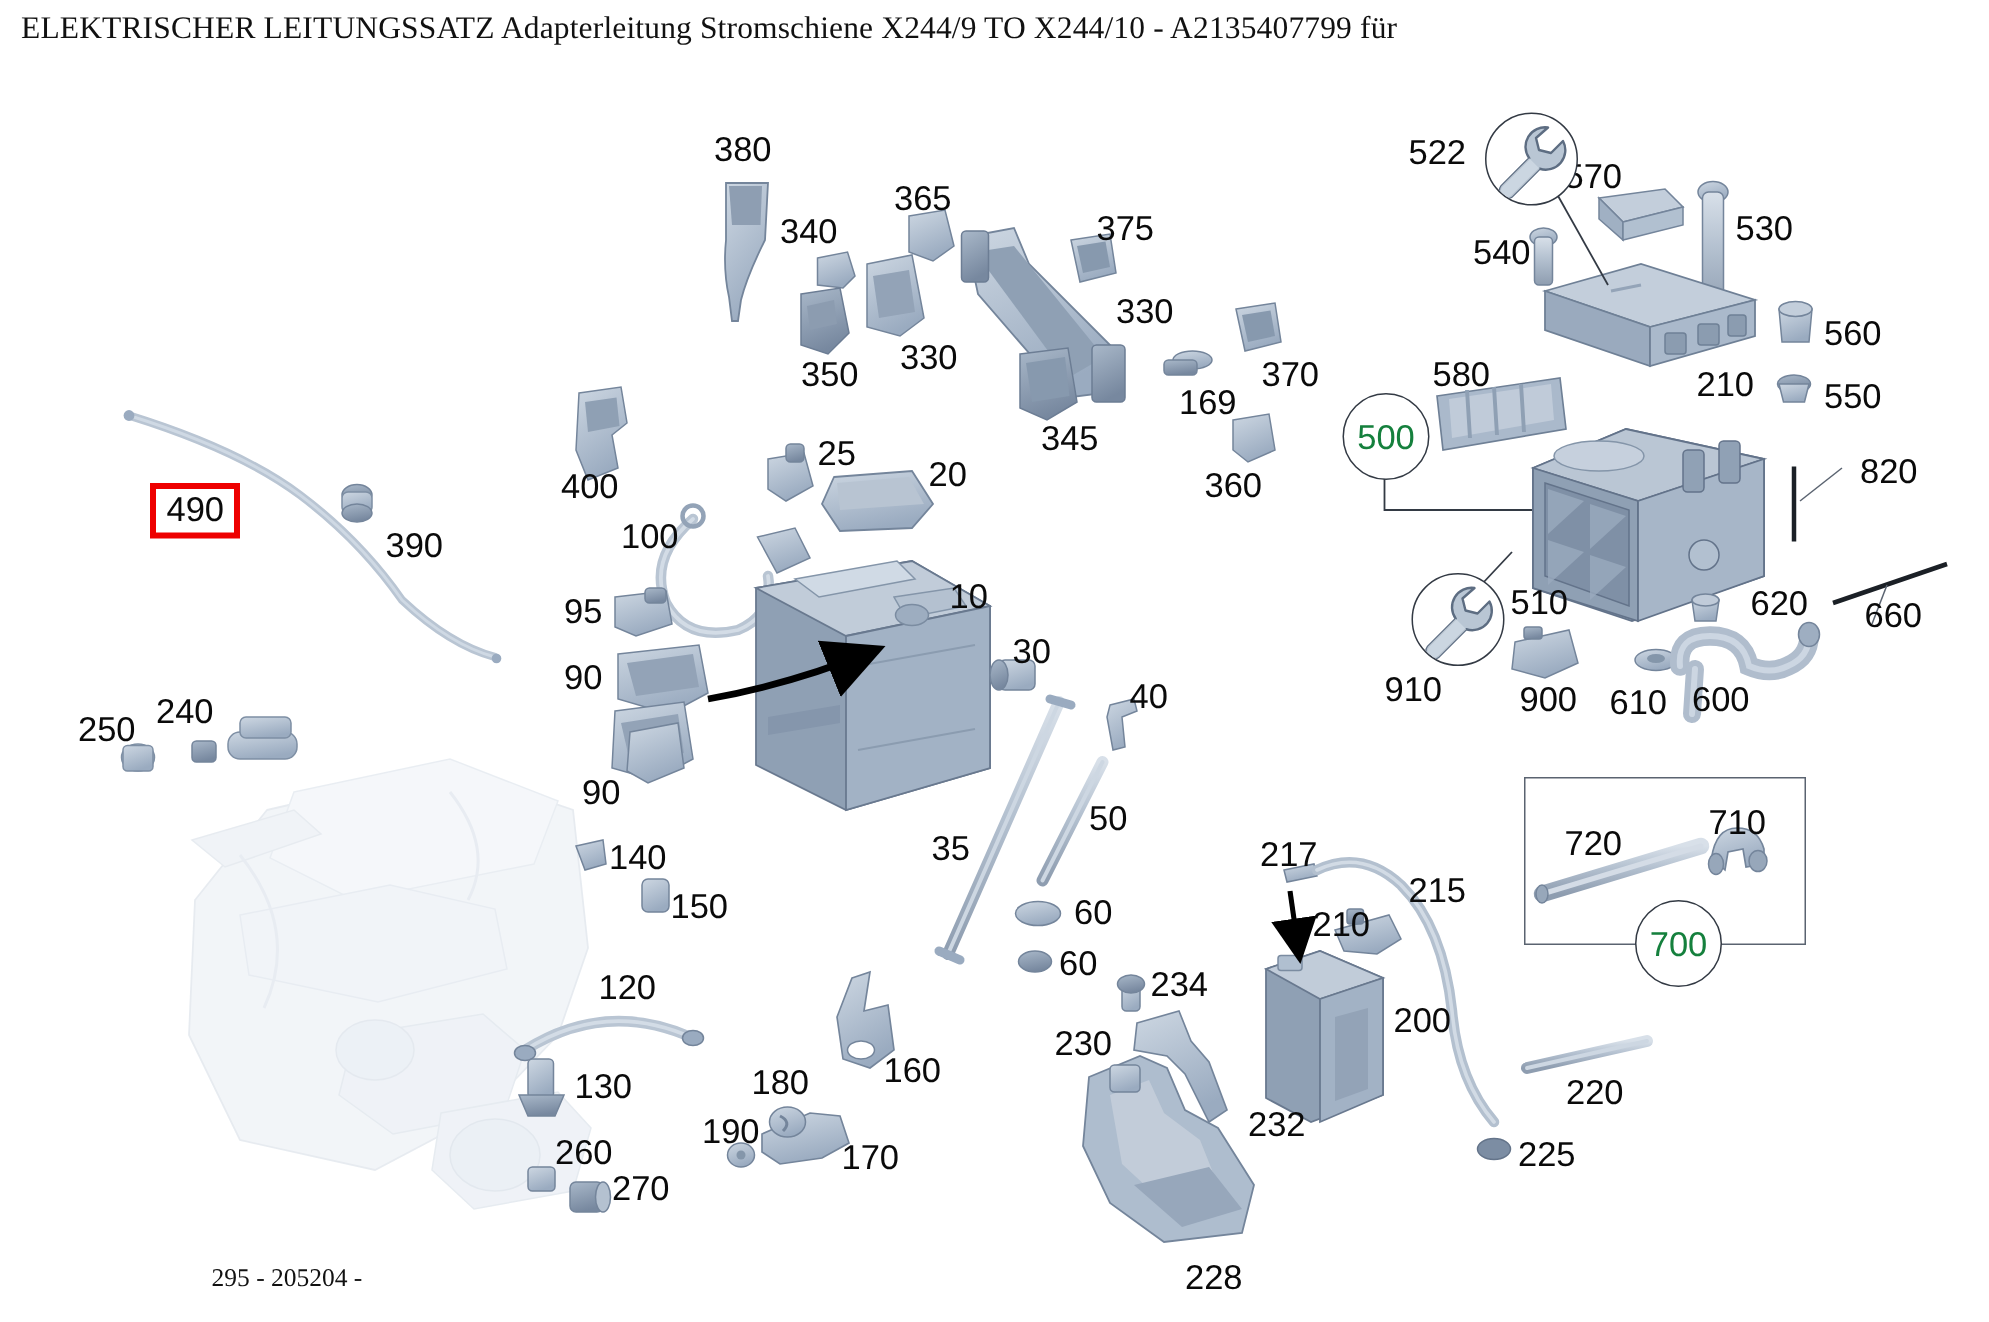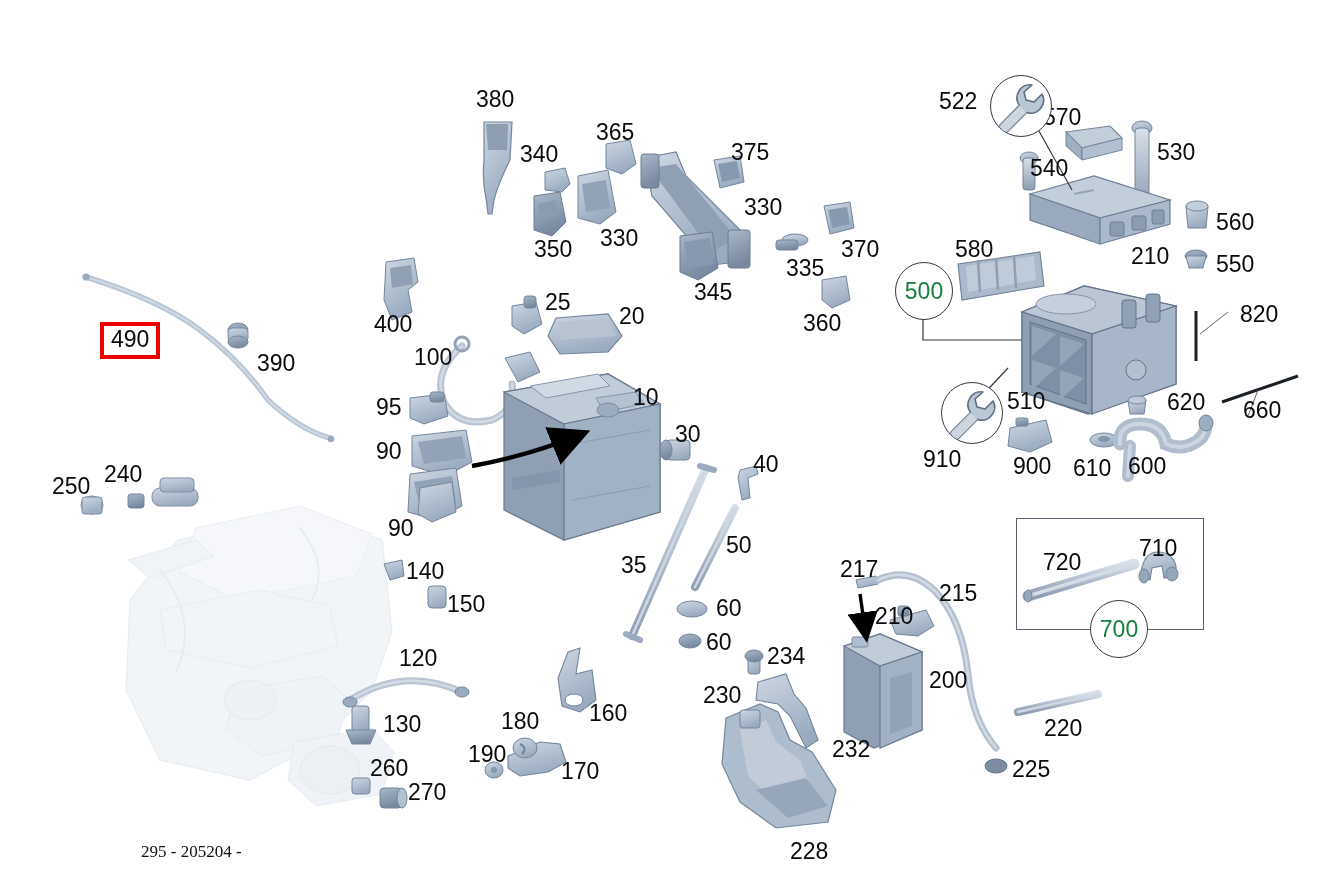--- a/index.html
+++ b/index.html
@@ -473,35 +473,36 @@
       <path d="M1130 446 L1128 476" stroke="#b0bdcd" stroke-width="12" stroke-linecap="round"></path>
       <path d="M1130 446 L1128 476" stroke="#ccd6e2" stroke-width="4" stroke-linecap="round"></path>
       <ellipse cx="1206" cy="423" rx="7" ry="8" fill="#9eaec1" stroke="#74859b" stroke-width="1"></ellipse>
     </g>
 
     <g>
       <path d="M420 488 L452 482 L456 512 L432 522 L418 514 Z" fill="url(#gMid)" stroke="#74859b" stroke-width="1"></path>
     </g>
   </svg>
 
+  <div id="diagram-title">ELEKTRISCHER LEITUNGSSATZ Adapterleitung Stromschiene X244/9 TO X244/10 - A2135407799 für</div>
 
   <div id="footer-code">295 - 205204 -</div>
 
   <div id="group-box-700" style="left: 1016px; top: 518px; width: 186px; height: 110px;"></div>
 
   <div id="callout-layer">
       <div class="callout" style="left: 476px; top: 88px;">380</div>
       <div class="callout" style="left: 520px; top: 143px;">340</div>
       <div class="callout" style="left: 596px; top: 121px;">365</div>
       <div class="callout" style="left: 731px; top: 141px;">375</div>
       <div class="callout" style="left: 744px; top: 196px;">330</div>
       <div class="callout" style="left: 534px; top: 238px;">350</div>
       <div class="callout" style="left: 600px; top: 227px;">330</div>
       <div class="callout" style="left: 694px; top: 281px;">345</div>
-      <div class="callout" style="left: 786px; top: 257px;">335</div>
+      <div class="callout" style="left: 786px; top: 257px;">169</div>
       <div class="callout" style="left: 841px; top: 238px;">370</div>
       <div class="callout" style="left: 803px; top: 312px;">360</div>
       <div class="callout" style="left: 374px; top: 313px;">400</div>
       <div class="callout" style="left: 545px; top: 291px;">25</div>
       <div class="callout" style="left: 619px; top: 305px;">20</div>
       <div class="callout" style="left: 414px; top: 346px;">100</div>
       <div class="callout" style="left: 376px; top: 396px;">95</div>
       <div class="callout" style="left: 376px; top: 440px;">90</div>
       <div class="callout" style="left: 388px; top: 517px;">90</div>
       <div class="callout" style="left: 633px; top: 386px;">10</div>
@@ -531,21 +532,21 @@
       <div class="callout" style="left: 790px; top: 840px;">228</div>
       <div class="callout" style="left: 840px; top: 558px;">217</div>
       <div class="callout" style="left: 875px; top: 605px;">210</div>
       <div class="callout" style="left: 939px; top: 582px;">215</div>
       <div class="callout" style="left: 929px; top: 669px;">200</div>
       <div class="callout" style="left: 1012px; top: 758px;">225</div>
       <div class="callout" style="left: 1044px; top: 717px;">220</div>
       <div class="callout" style="left: 939px; top: 90px;">522</div>
       <div class="callout" style="left: 1043px; top: 106px;">570</div>
       <div class="callout" style="left: 1157px; top: 141px;">530</div>
-      <div class="callout" style="left: 982px; top: 157px; margin-left: 48px;">540</div>
+      <div class="callout" style="left: 982px; top: 157px;">540</div>
       <div class="callout" style="left: 955px; top: 238px;">580</div>
       <div class="callout" style="left: 1131px; top: 245px;">210</div>
       <div class="callout" style="left: 1216px; top: 211px;">560</div>
       <div class="callout" style="left: 1216px; top: 253px;">550</div>
       <div class="callout" style="left: 1240px; top: 303px;">820</div>
       <div class="callout" style="left: 1243px; top: 399px;">660</div>
       <div class="callout" style="left: 1007px; top: 390px;">510</div>
       <div class="callout" style="left: 1167px; top: 391px;">620</div>
       <div class="callout" style="left: 923px; top: 448px;">910</div>
       <div class="callout" style="left: 1013px; top: 455px;">900</div>

